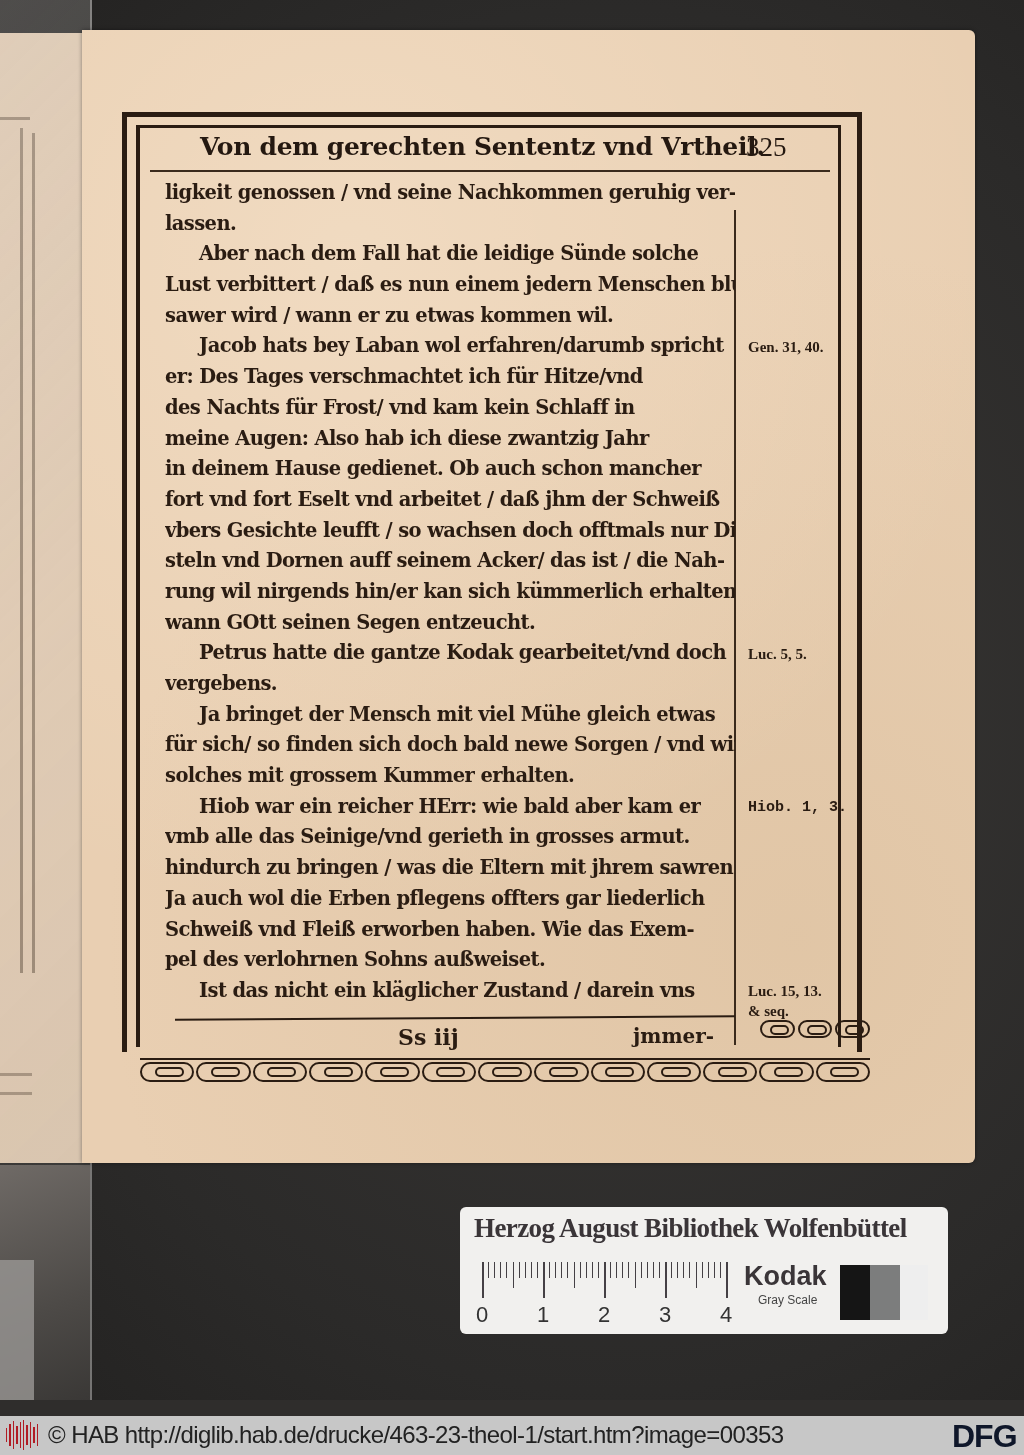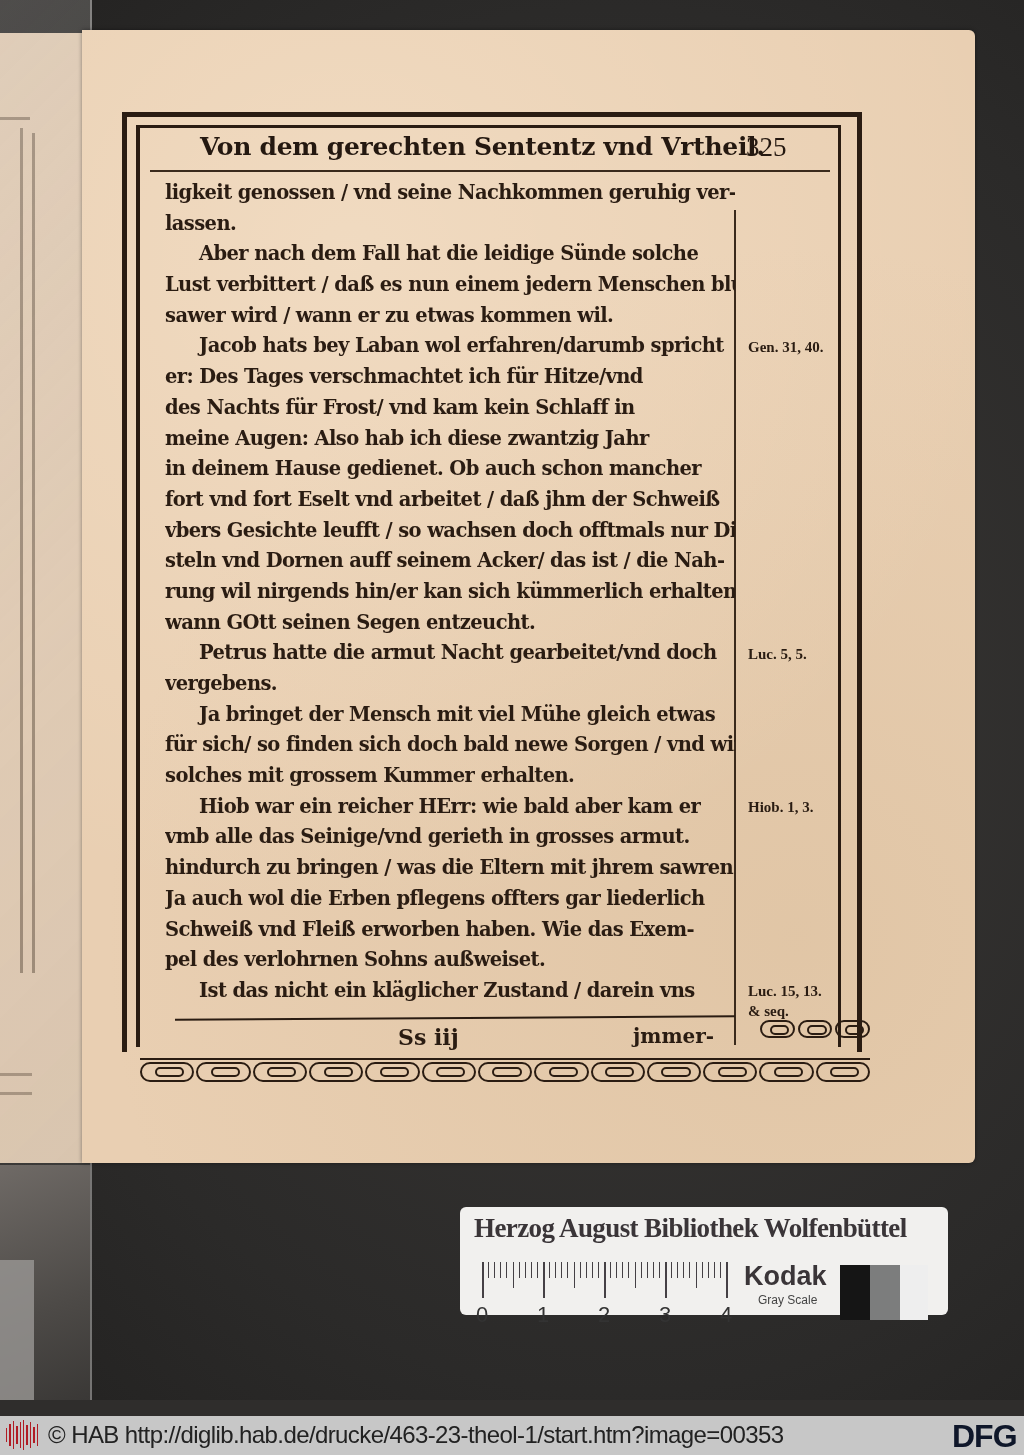--- a/index.html
+++ b/index.html
@@ -95,21 +95,21 @@
   .orn-unit::after {
     content: ""; position: absolute; left: 25%; top: 3px; width: 50%; height: 6px;
     border: 2px solid #2a1c12; border-radius: 6px;
   }
   .orn-band-top { position: absolute; left: 140px; top: 1058px; width: 730px; height: 2px; background: #2a1c12; }
   .orn-right { position: absolute; left: 760px; top: 1020px; width: 110px; height: 20px; display: flex; gap: 3px; }
   .orn-right .orn-unit { height: 14px; }
 
   
   .scale-card {
-    position: absolute; left: 460px; top: 1207px; width: 488px; height: 108px;
+    position: absolute; left: 460px; top: 1207px; width: 488px; height: 127px;
     background: #f1f0ee; border-radius: 6px;
   }
   .scale-title {
     position: absolute; left: 14px; top: 6px; width: 470px;
     font-family: "Liberation Serif", serif; font-weight: bold; font-size: 27px; color: #3a3538;
     letter-spacing: -0.6px; white-space: nowrap;
   }
   .ruler { position: absolute; left: 12px; top: 55px; width: 260px; height: 50px; }
   .tick { position: absolute; top: 0; width: 1px; background: #454045; }
   .ruler-num {
@@ -180,37 +180,37 @@
     <span class="line indent">Jacob hats bey Laban wol erfahren/darumb spricht</span>
     <span class="line">er: Des Tages verschmachtet ich für Hitze/vnd</span>
     <span class="line">des Nachts für Frost/ vnd kam kein Schlaff in</span>
     <span class="line">meine Augen: Also hab ich diese zwantzig Jahr</span>
     <span class="line">in deinem Hause gedienet. Ob auch schon mancher</span>
     <span class="line">fort vnd fort Eselt vnd arbeitet / daß jhm der Schweiß</span>
     <span class="line">vbers Gesichte leufft / so wachsen doch offtmals nur Di-</span>
     <span class="line">steln vnd Dornen auff seinem Acker/ das ist / die Nah-</span>
     <span class="line">rung wil nirgends hin/er kan sich kümmerlich erhalten/</span>
     <span class="line">wann GOtt seinen Segen entzeucht.</span>
-    <span class="line indent">Petrus hatte die armut Nacht gearbeitet/vnd doch</span>
+    <span class="line indent">Petrus hatte die gantze Kodak gearbeitet/vnd doch</span>
     <span class="line">vergebens.</span>
     <span class="line indent">Ja bringet der Mensch mit viel Mühe gleich etwas</span>
     <span class="line">für sich/ so finden sich doch bald newe Sorgen / vnd wird</span>
     <span class="line">solches mit grossem Kummer erhalten.</span>
     <span class="line indent">Hiob war ein reicher HErr: wie bald aber kam er</span>
     <span class="line">vmb alle das Seinige/vnd gerieth in grosses armut.</span>
     <span class="line">hindurch zu bringen / was die Eltern mit jhrem sawren</span>
     <span class="line">Ja auch wol die Erben pflegens offters gar liederlich</span>
     <span class="line">Schweiß vnd Fleiß erworben haben. Wie das Exem-</span>
     <span class="line">pel des verlohrnen Sohns außweiset.</span>
     <span class="line indent">Ist das nicht ein kläglicher Zustand / darein vns</span>
   </div>
 <div id="marg-container">
     <div class="marg" style="left: 748px; top: 337.5px;">Gen. 31, 40.</div>
     <div class="marg" style="left: 748px; top: 644.5px;">Luc. 5, 5.</div>
-    <div class="marg" style="left: 748px; top: 798px;">Hiob. 1, 3.</div>
+    <div class="marg" style="left: 748px; top: 798px; font-family: Liberation Mono, monospace;">Hiob. 1, 3.</div>
     <div class="marg" style="left: 748px; top: 982.2px;">Luc. 15, 13.</div>
     <div class="marg" style="left: 748px; top: 1002.2px;">&amp; seq.</div>
   </div>
 
 <div class="signature">Ss iij</div>
 <div class="catchword">jmmer-</div>
 
 <div class="orn-band-top"></div>
 <div class="ornament-band" id="ornament-band">
     <div class="orn-unit"></div>

